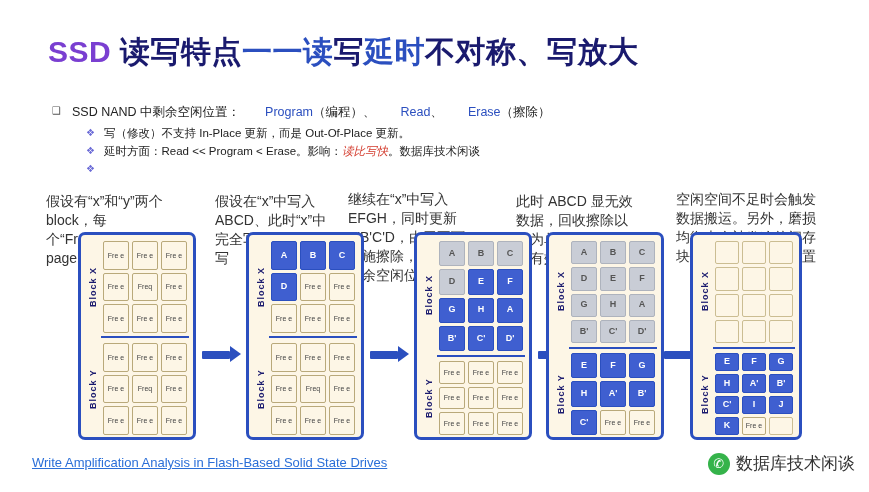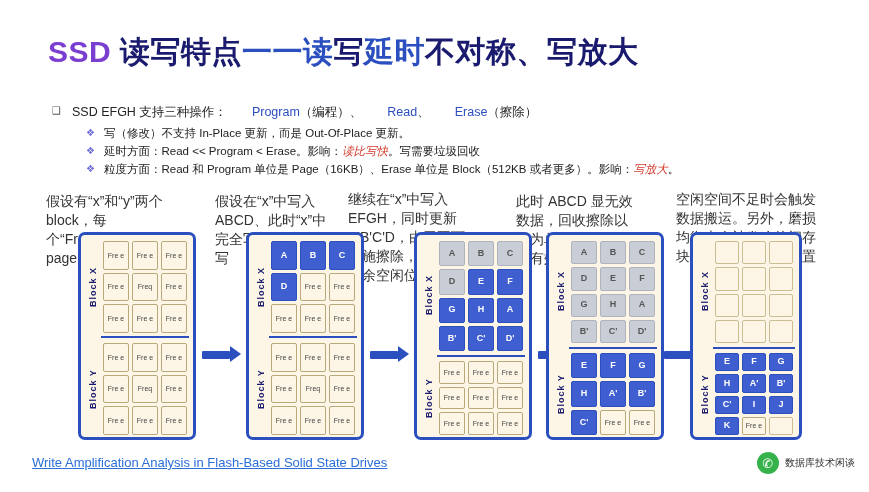--- a/index.html
+++ b/index.html
@@ -91,54 +91,51 @@
   .foot .lnk{color:#2b6fd8;text-decoration:underline;margin-left:2px;}
 
   .wm{
     position:absolute;right:14px;top:452px;display:flex;align-items:center;
   }
   .wm .logo{
     width:22px;height:22px;border-radius:50%;background:#35b34a;
     display:flex;align-items:center;justify-content:center;color:#fff;font-size:13px;
     margin-right:6px;
   }
-  .wm .wtxt{font-size:10px;color:#333;}
+  .wm .wtxt{font-size:17px;color:#333;}
 </style>
 </head>
 <body>
 
 <div class="slide">
 
   <div class="title">
     <span class="t-purple">SSD</span><span class="t-dark"> 读写特点</span><span class="t-blue">一一读</span><span class="t-dark">写</span><span class="t-blue">延时</span><span class="t-dark">不对称、写放大</span>
   </div>
 
   <div class="bullets">
     <div class="b1">
       <span class="mk">❑</span>
       <span>
-        <span>SSD EFGH 支持三种操作：</span><span class="blue">Program</span><span>（编程）</span><span>、</span><span class="blue">Read</span><span>、</span><span class="blue">Erase</span><span>（擦除）</span>
+        <span>SSD NAND 中剩余空闲位置：</span><span class="blue">Program</span><span>（编程）</span><span>、</span><span class="blue">Read</span><span>、</span><span class="blue">Erase</span><span>（擦除）</span>
       </span>
     </div>
     <div class="sub">
       <div class="b2">
         <span class="mk">❖</span>
         <span>写（修改）不支持 In-Place 更新，而是 Out-Of-Place 更新。</span>
       </div>
       <div class="b2">
         <span class="mk">❖</span>
         <span>
-          <span>延时方面：Read &lt;&lt; Program &lt; Erase。影响：</span><span class="red">读比写快</span><span>。写需要垃圾回收</span>
+          <span>延时方面：Read &lt;&lt; Program &lt; Erase。影响：</span><span class="red">读比写快</span><span>。数据库技术闲谈</span>
         </span>
       </div>
       <div class="b2">
         <span class="mk">❖</span>
-        <span>
-          <span>粒度方面：Read 和 Program 单位是 Page（16KB）、Erase 单位是 Block（512KB 或者更多）。影响：</span><span class="red">写放大</span><span>。</span>
-        </span>
       </div>
     </div>
   </div>
 
   <div class="cap c1">假设有“x”和“y”两个block，每个“Free”代表一个page</div>
   <div class="cap c2">假设在“x”中写入 ABCD、此时“x”中完全写满，可直接写</div>
   <div class="cap c4">此时 ABCD 显无效数据，回收擦除以块为单位。需要搬往有效数据。</div>
   <div class="cap c3">继续在“x”中写入 EFGH，同时更新 A'B'C'D，由于不可实施擦除，写入“x”中剩余空闲位置</div>
   <div class="cap c5">空闲空间不足时会触发数据搬运。另外，磨损均衡也会被发冷的闪存块上的数据搬到新位置</div>
 

